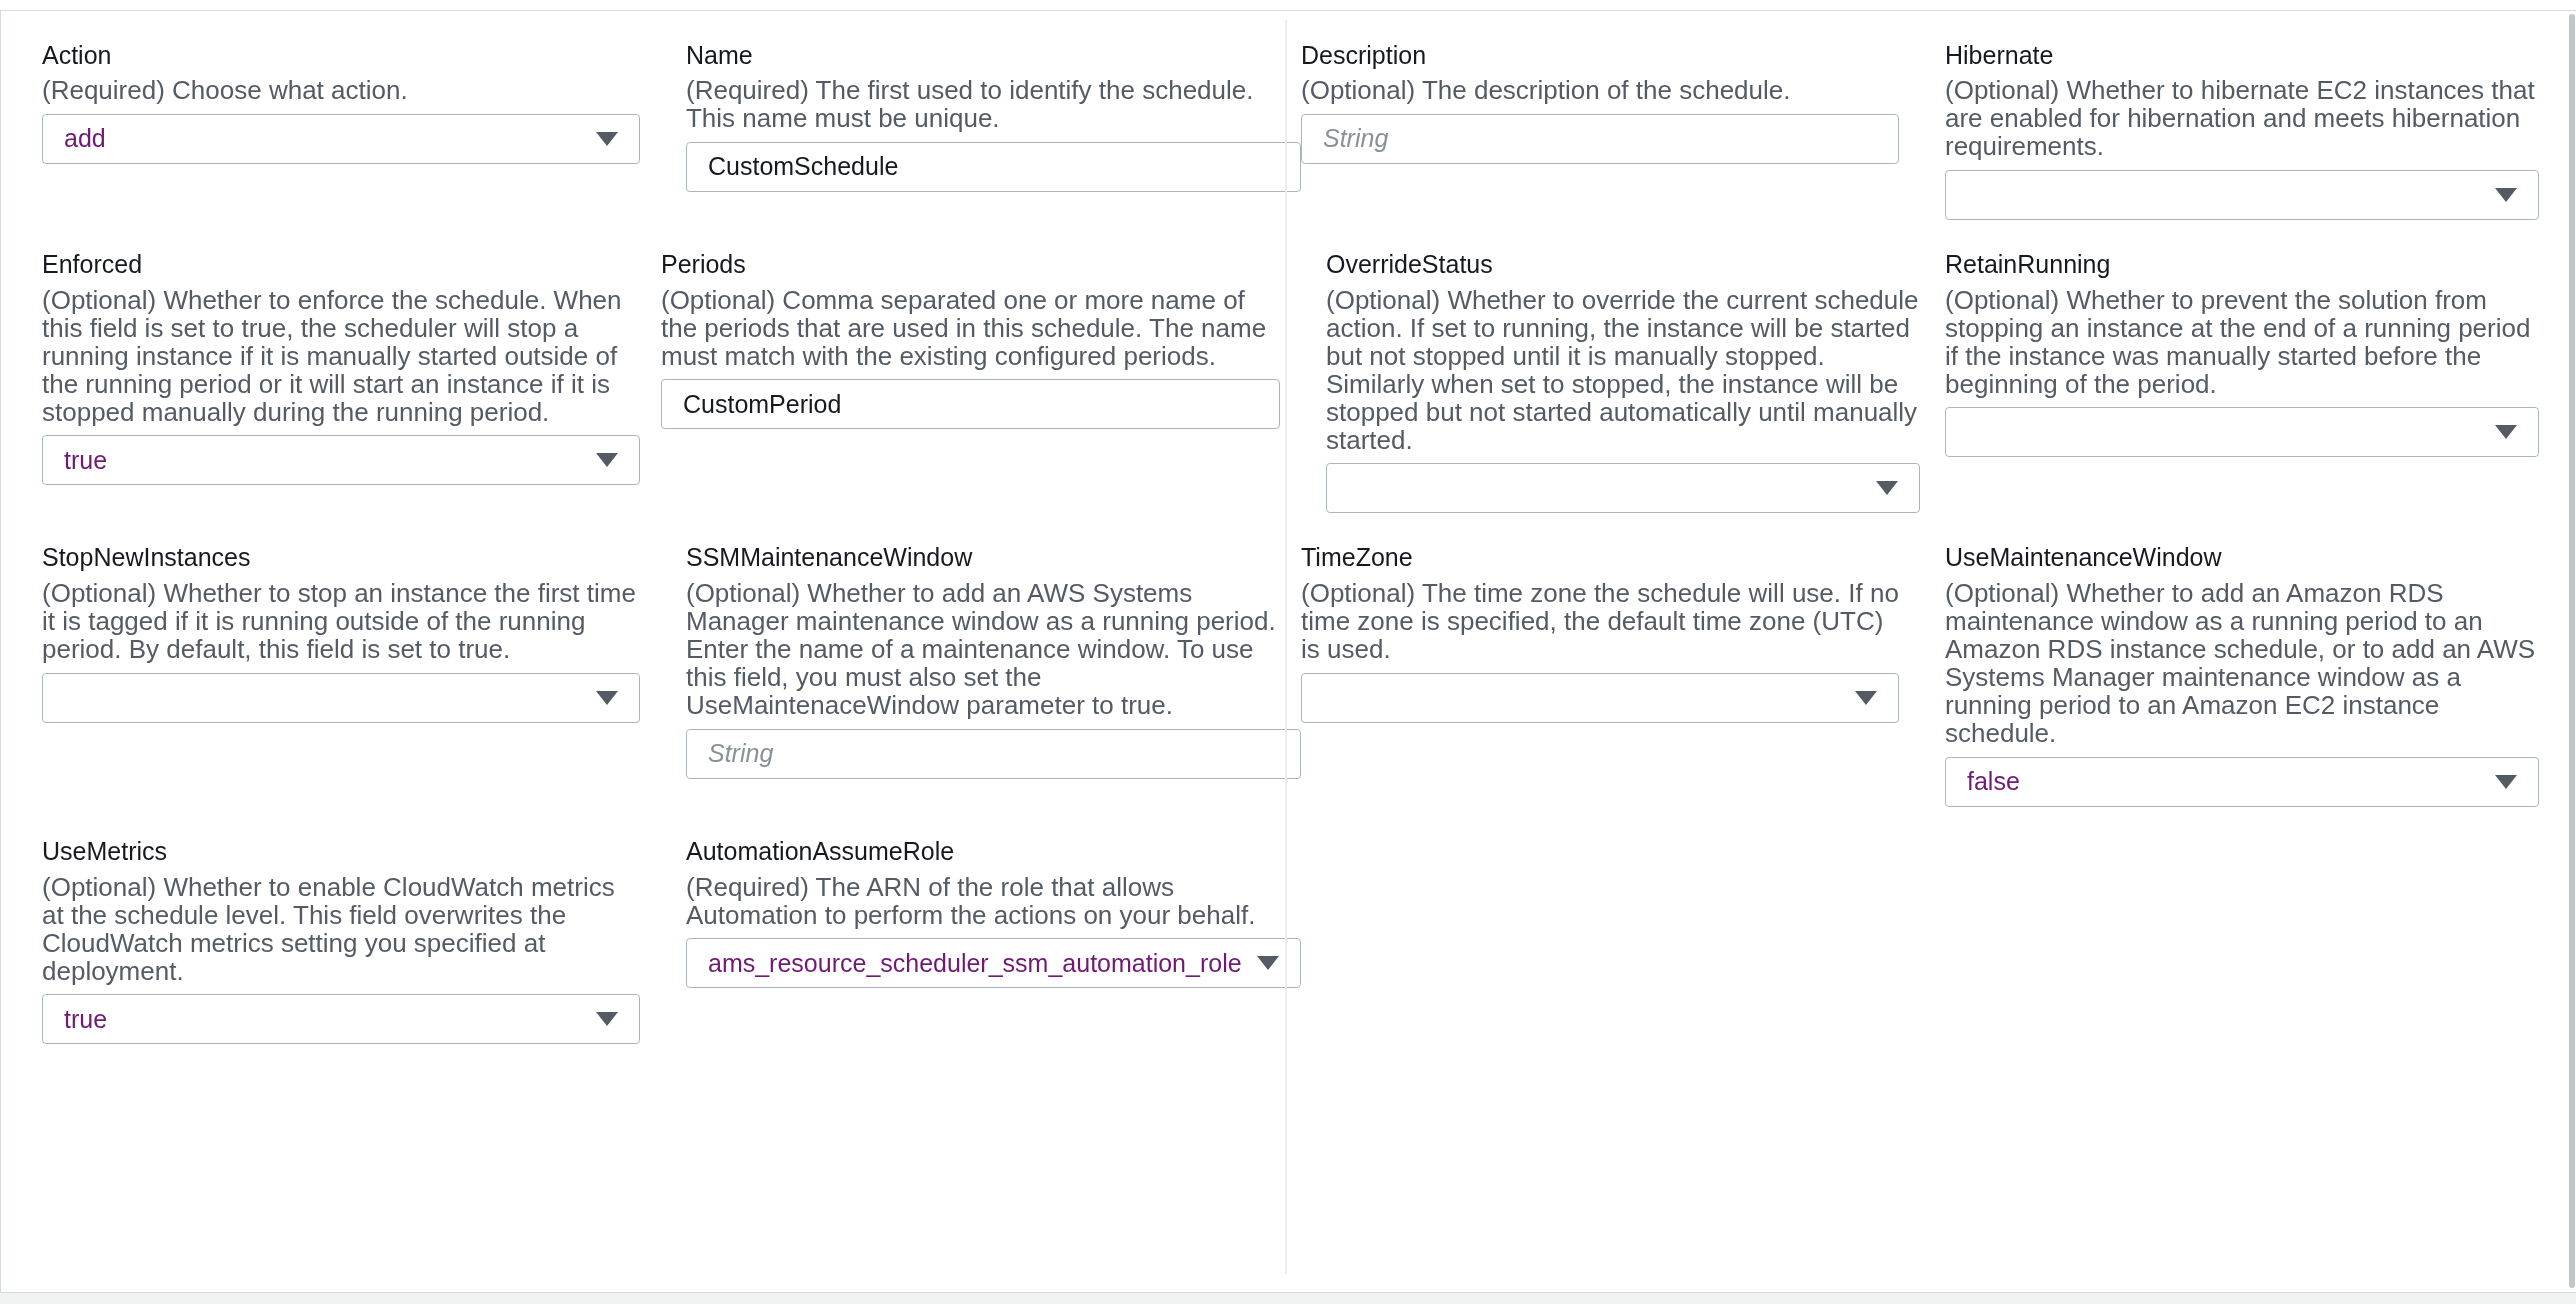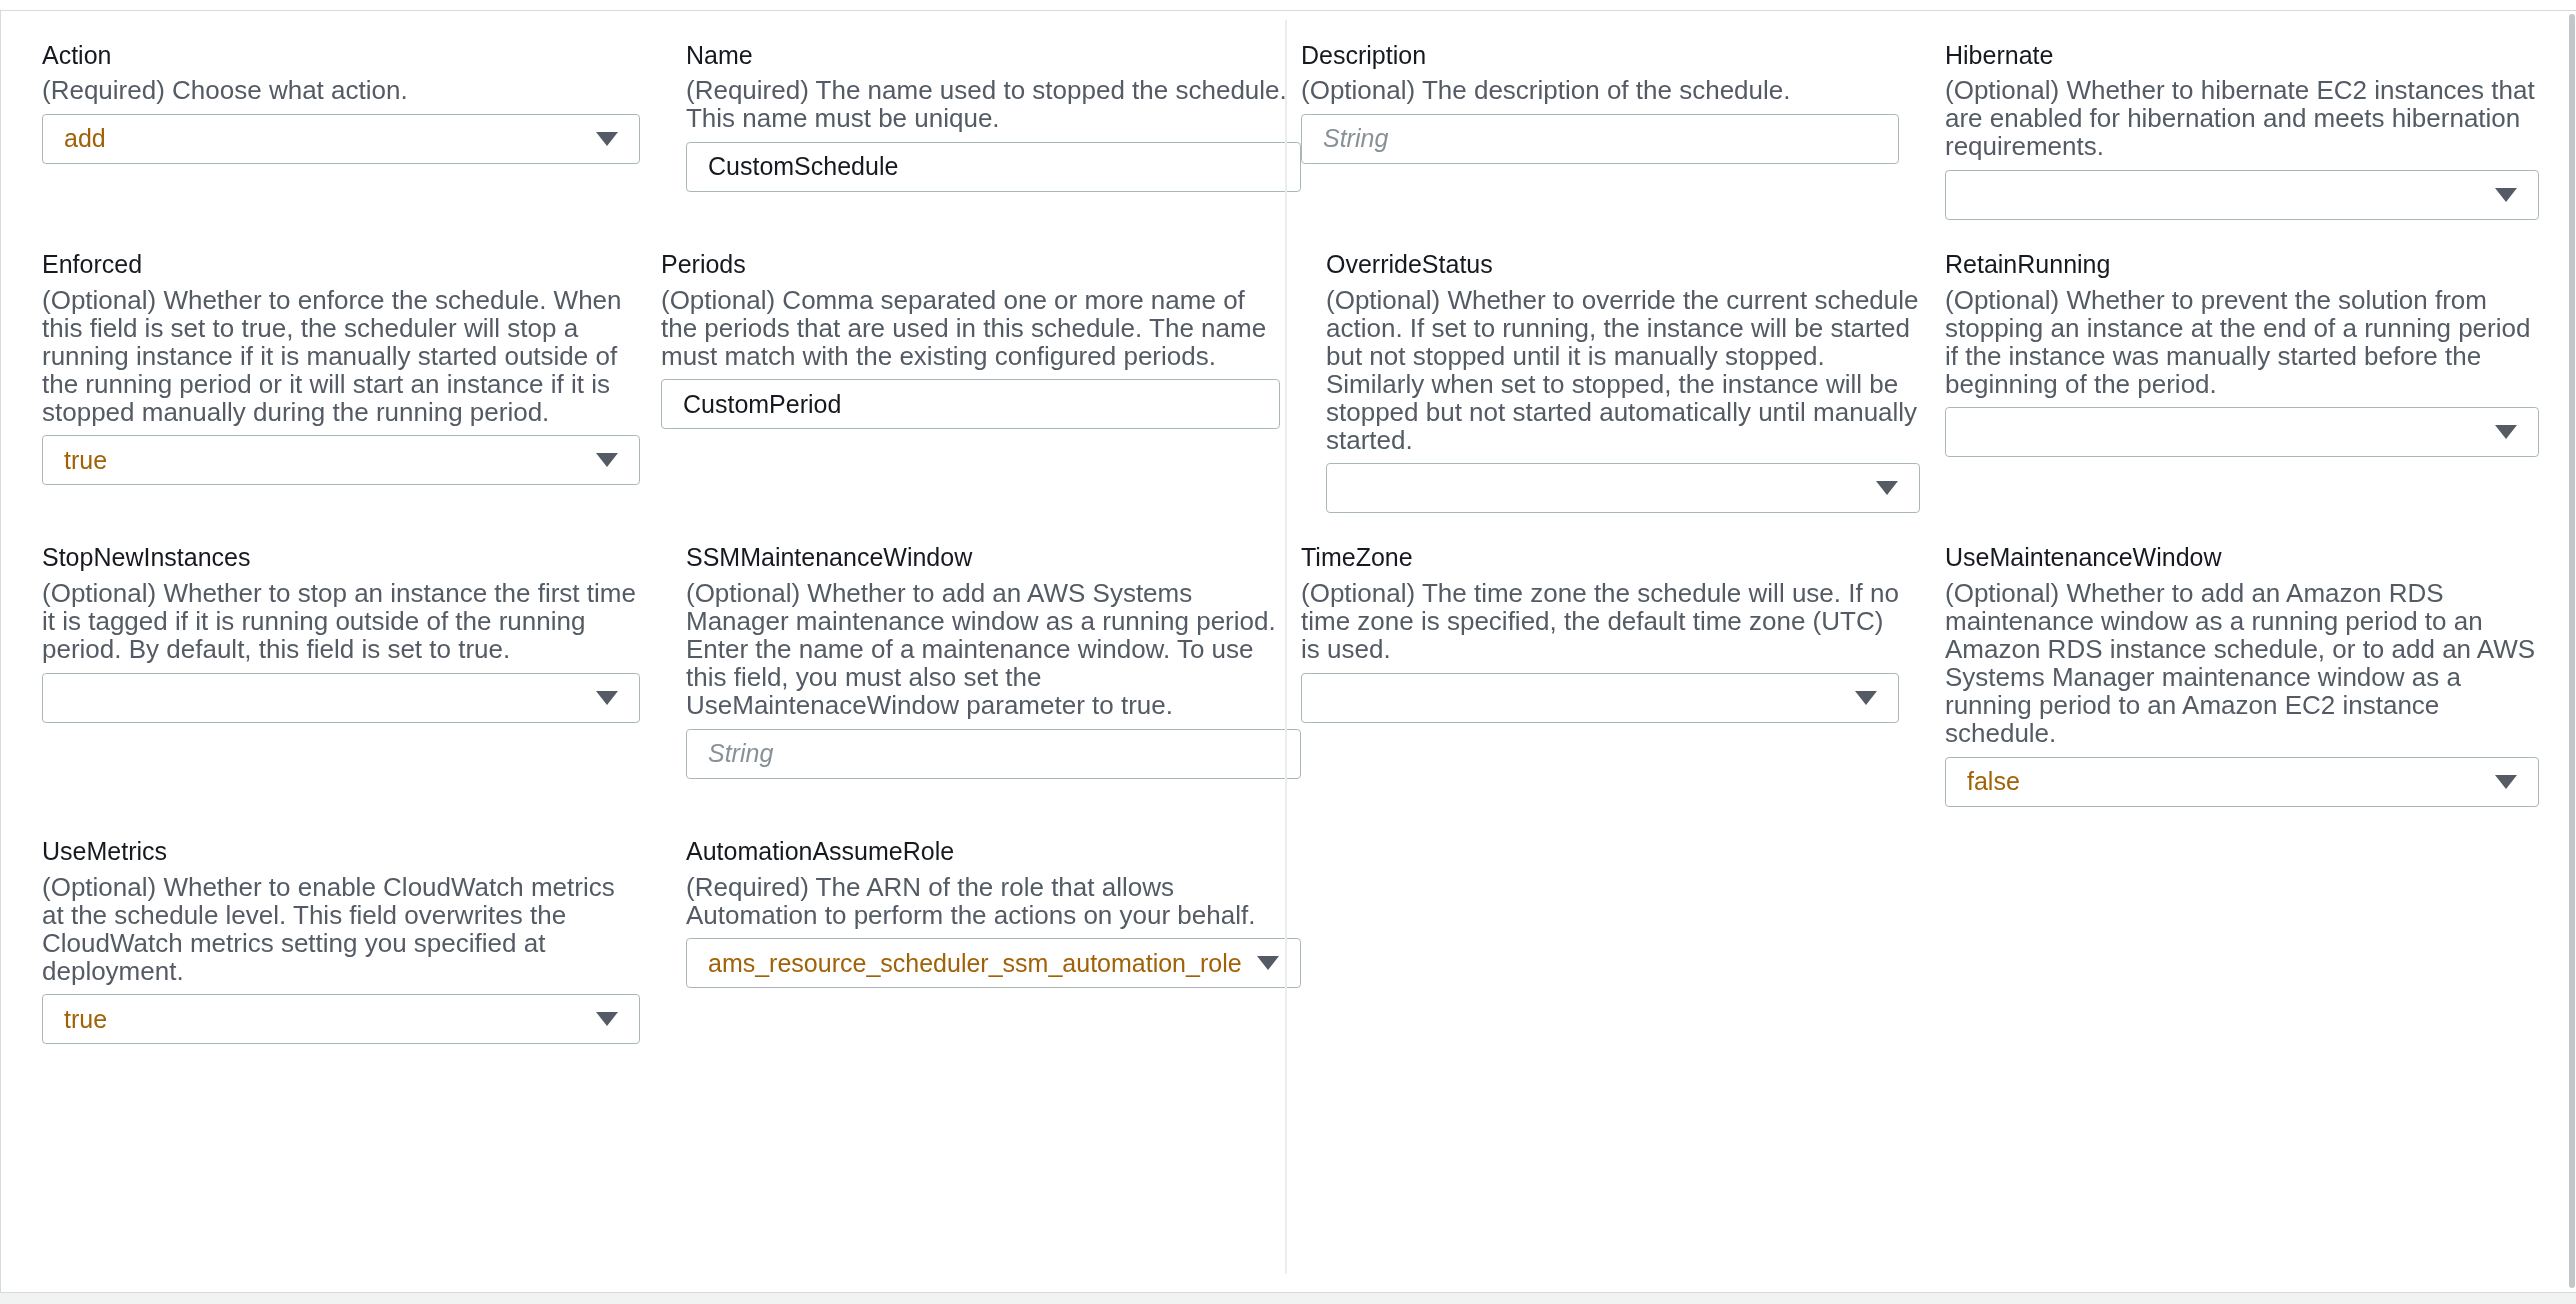--- a/index.html
+++ b/index.html
@@ -53,21 +53,21 @@
     width: 100%;
   }
   .select {
     display: flex;
     align-items: center;
     justify-content: space-between;
     padding: 0 21px;
     cursor: pointer;
   }
   .select-value {
-    color: #a16207;
+    color: #701a75;
     white-space: nowrap;
     overflow: hidden;
   }
   .caret {
     width: 0; height: 0;
     border-left: 11.6px solid transparent;
     border-right: 11.6px solid transparent;
     border-top: 14.5px solid #545b64;
     flex: 0 0 auto;
     margin-left: 15.4px;
@@ -105,21 +105,21 @@
         <div class="desc">(Required) Choose what action.</div>
         <div class="control select">
           <span class="select-value">add</span>
           <span class="caret"></span>
         </div>
       </div>
     </div>
     <div class="cell right">
       <div class="field">
         <div class="label">Name</div>
-        <div class="desc">(Required) The name used to stopped the schedule. This name must be unique.</div>
+        <div class="desc">(Required) The first used to identify the schedule. This name must be unique.</div>
         <input class="control" type="text" value="CustomSchedule" style="">
       </div>
     </div>
 
     <div class="cell left">
       <div class="field">
         <div class="label">Description</div>
         <div class="desc">(Optional) The description of the schedule.</div>
         <input class="control" type="text" placeholder="String" style="">
       </div>

